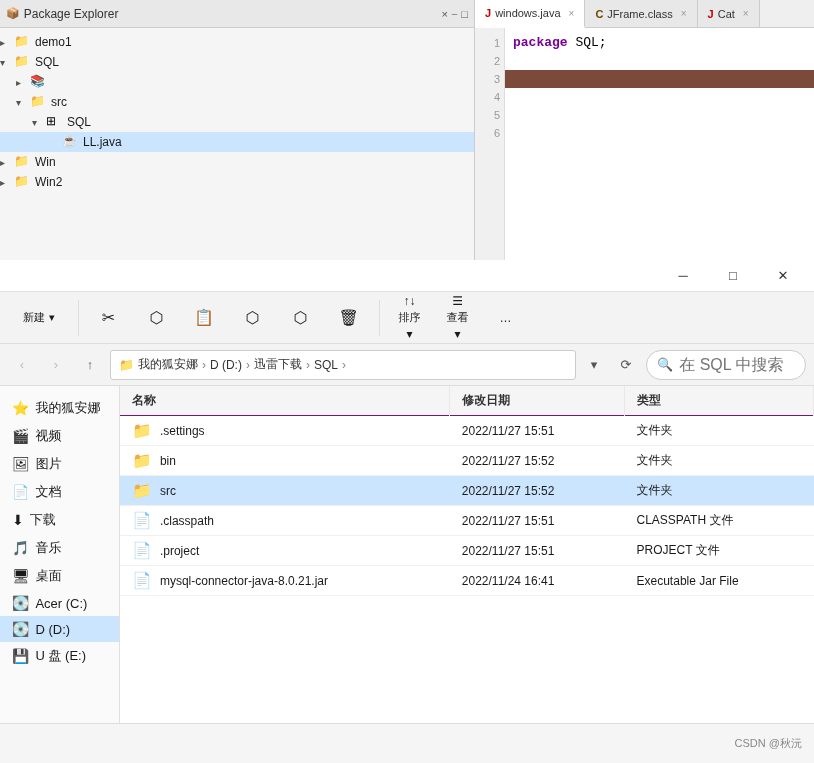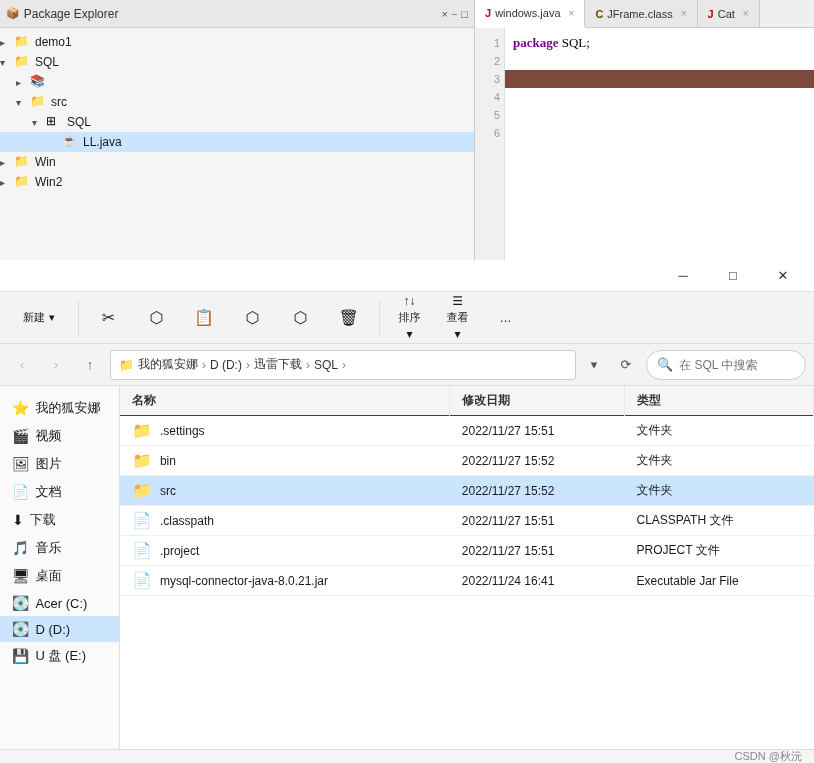--- a/index.html
+++ b/index.html
@@ -148,21 +148,21 @@
     .line-num {
       font-size: 11px;
       color: #999;
       line-height: 18px;
       min-height: 18px;
     }
 
     .code-area {
       flex: 1;
       padding: 6px 8px;
-      font-family: Liberation Serif, serif;
+      font-family: Liberation Mono, monospace;
       font-size: 13px;
     }
 
     .code-line {
       line-height: 18px;
       min-height: 18px;
     }
 
     .kw { color: #7b0095; font-weight: bold; }
     .id { color: #000; }
@@ -327,21 +327,21 @@
       display: flex;
       align-items: center;
       padding: 0 10px;
       gap: 6px;
       background: #fff;
     }
 
     .search-input {
       border: none;
       outline: none;
-      font-size: 12px;
+      font-size: 16px;
       color: #999;
       background: transparent;
       width: 100%;
     }
 
     
     .fe-main {
       display: flex;
       flex: 1;
       overflow: hidden;
@@ -405,21 +405,21 @@
 
     .file-row-icon { font-size: 16px; margin-right: 4px; }
 
     .file-name-cell {
       display: flex;
       align-items: center;
       gap: 4px;
     }
 
     .status-bar {
-      height: 14px;
+      height: 40px;
       background: #f5f5f5;
       border-top: 1px solid #ddd;
       display: flex;
       align-items: center;
       justify-content: flex-end;
       padding: 0 12px;
       font-size: 11px;
       color: #888;
     }
   </style>

